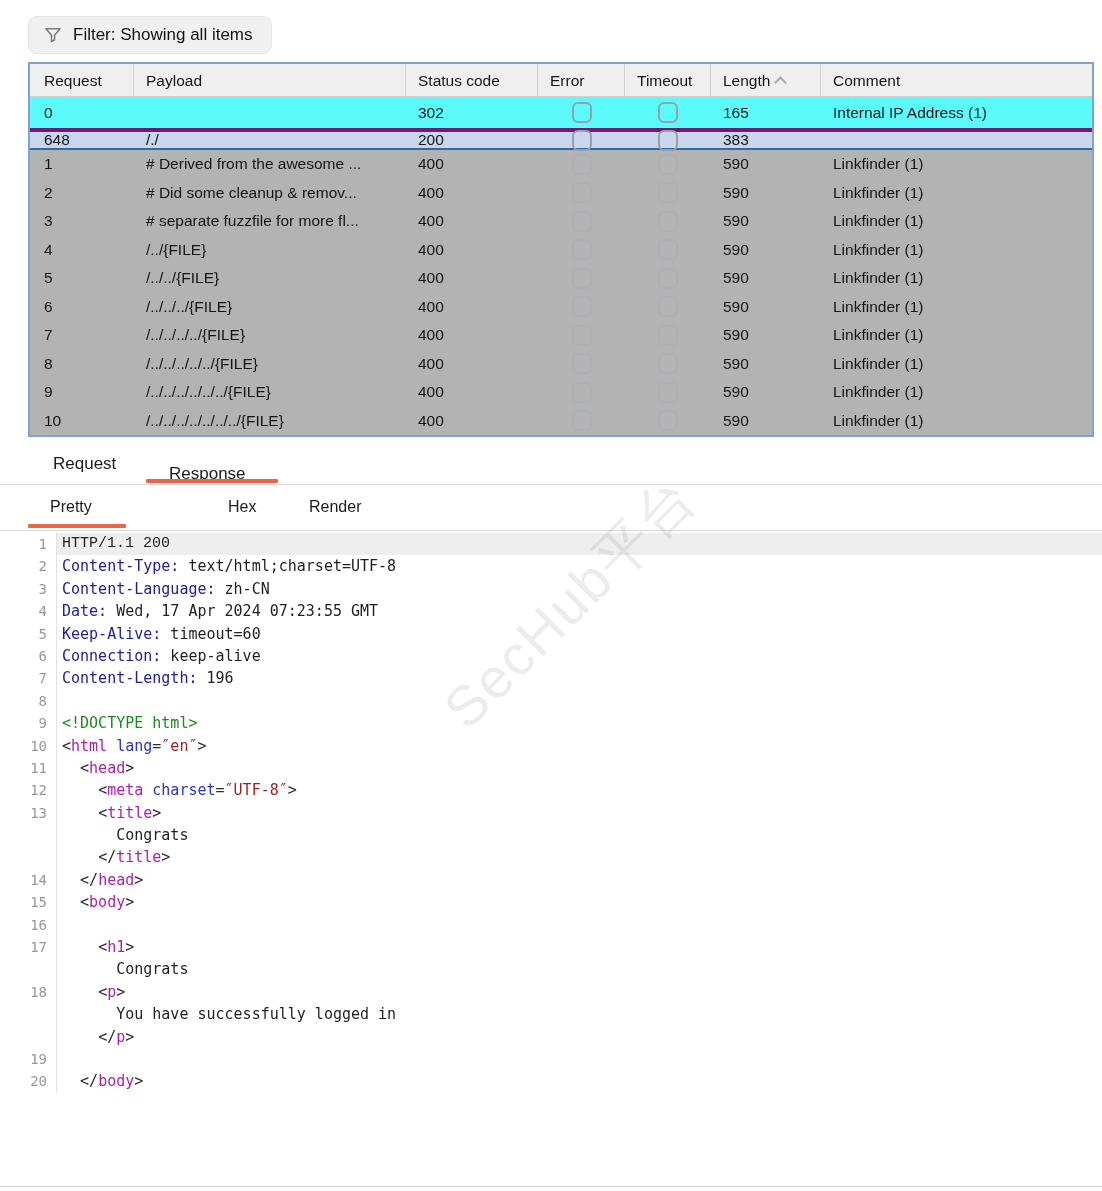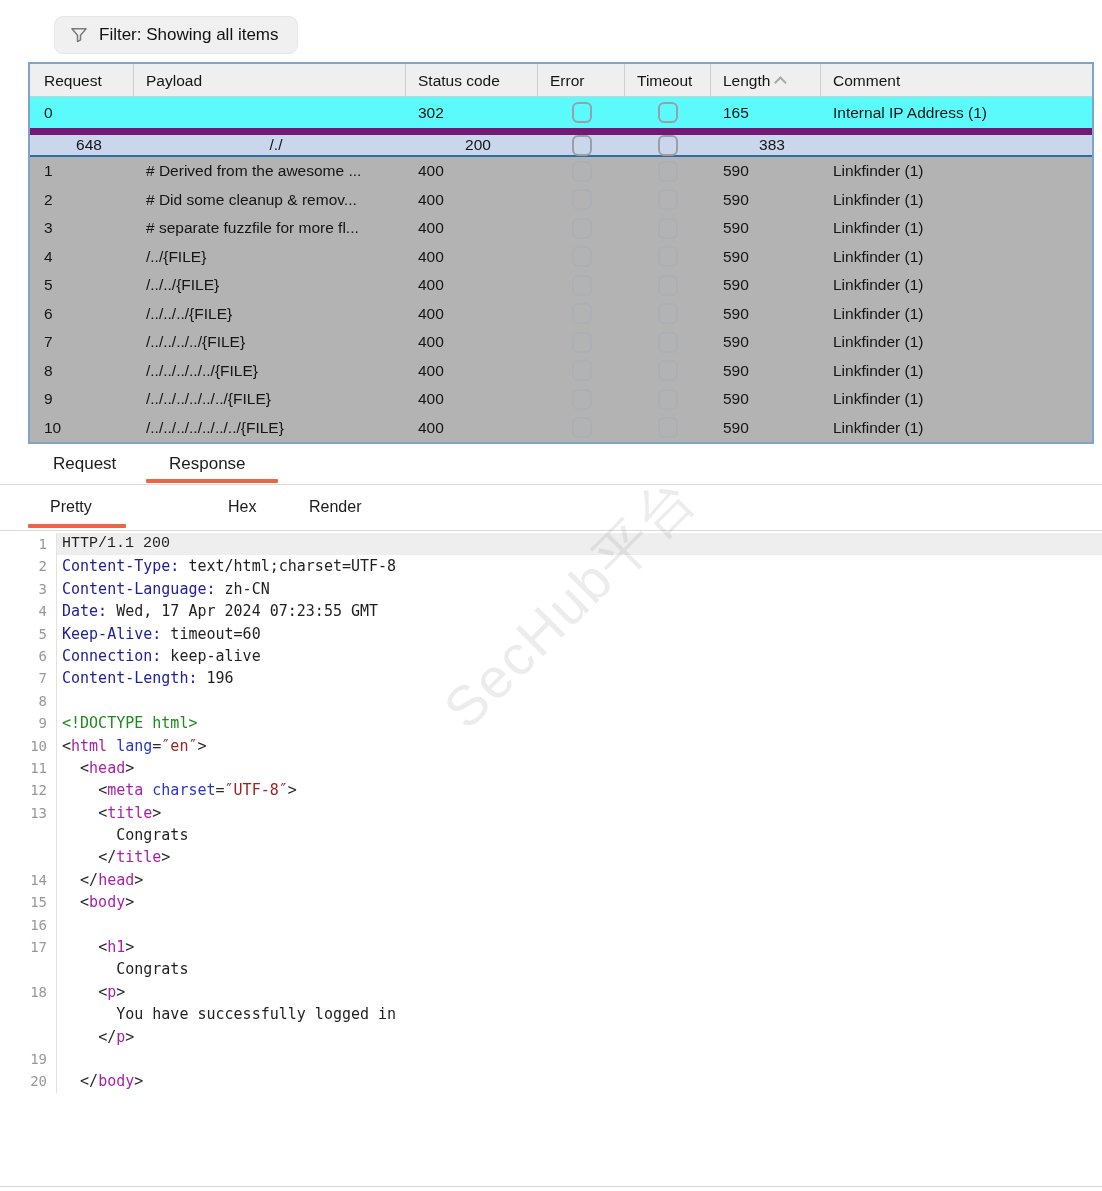--- a/index.html
+++ b/index.html
@@ -3,40 +3,40 @@
 <meta charset="utf-8">
 <style>
   * { margin:0; padding:0; box-sizing:border-box; }
   html,body { width:1102px; height:1191px; background:#fff; overflow:hidden;
               font-family:"Liberation Sans", sans-serif; position:relative; }
 
   
   .filter-bar { position:absolute; left:28px; top:16px; height:38px;
     background:#F0F0F0; border:1px solid #E6E6E6; border-radius:9px;
     display:flex; align-items:center; padding:0 18px 0 14px; gap:10px;
-    font-size:17px; color:#111;margin-left:26px; }
+    font-size:17px; color:#111; }
   .funnel { width:20px; height:20px; display:inline-block; }
 
   
   .results { position:absolute; left:28px; top:62px; width:1066px;
     border:2px solid #7EA4CC; background:#fff; font-size:15.5px; color:#151515; }
   .trow { display:grid; grid-template-columns:104px 272px 132px 87px 86px 110px 1fr;
     align-items:center; }
   .trow > div { padding-left:12px; overflow:hidden; white-space:nowrap; }
   .trow > div:first-child { padding-left:14px; }
   .thead { height:33px; background:#EFEFEF; border-bottom:1px solid #CFCFCF; }
   .thead > div { border-right:1px solid #CFCFCF; height:33px; display:flex;
     align-items:center; gap:8px; }
   .thead > div:last-child { border-right:none; }
   .sort-chev { width:9px; height:9px; border-top:2px solid #A9A9A9;
     border-left:2px solid #A9A9A9; transform:rotate(45deg) translateY(3px);
     display:inline-block; }
   .row-cyan { height:31px; background:#5BFBFB; }
-  .row-selected { height:29px; background:#C9D6EB; border-top:7px solid #701a75;
-    border-bottom:2px solid #2E6DA4;text-align:center; }
+  .row-selected { height:22px; background:#C9D6EB; border-top:4px solid #701a75;
+    border-bottom:2px solid #2E6DA4; }
   .row-gray { height:28.5px; background:#B3B3B3; }
   .cbx-wrap { display:flex; justify-content:center; padding-left:0 !important; }
   .cbx { width:20px; height:21px; border:2px solid #999FA6; border-radius:6px;
     background:transparent; }
   .row-gray .cbx { border-color:rgba(170,175,180,.75); }
 
   
   .tab-label { position:absolute; font-size:17px; color:#1C1C1C; cursor:default; }
   .tab-underline { position:absolute; height:4px; background:#E96746; border-radius:1px; }
   .hline { position:absolute; left:0; width:1102px; height:1px; background:#DADADA; }
@@ -254,21 +254,21 @@
           <span class="cbx"></span>
         </div>
         <div>590</div>
         <div>Linkfinder (1)</div>
       </div>
     </div>
 </div>
 
 <div>
   <span class="tab-label" style="left:53px; top:454px;">Request</span>
-  <span class="tab-label" style="left:169px; top:454px;">Response</span>
+  <span class="tab-label" style="left:169px; top:464px;">Response</span>
   <span class="tab-underline" style="left:146px; top:479px; width:132px;"></span>
   <span class="hline" style="top:484px;"></span>
 </div>
 
 <div>
   <span class="tab-label" style="left:50px;  top:498px; font-size:16px;">Pretty</span>
   <span class="tab-label" style="left:149px; top:498px; font-size:16px;margin-top:40px;">Raw</span>
   <span class="tab-label" style="left:228px; top:498px; font-size:16px;">Hex</span>
   <span class="tab-label" style="left:309px; top:498px; font-size:16px;">Render</span>
   <span class="tab-underline" style="left:28px; top:524px; width:98px;"></span>

